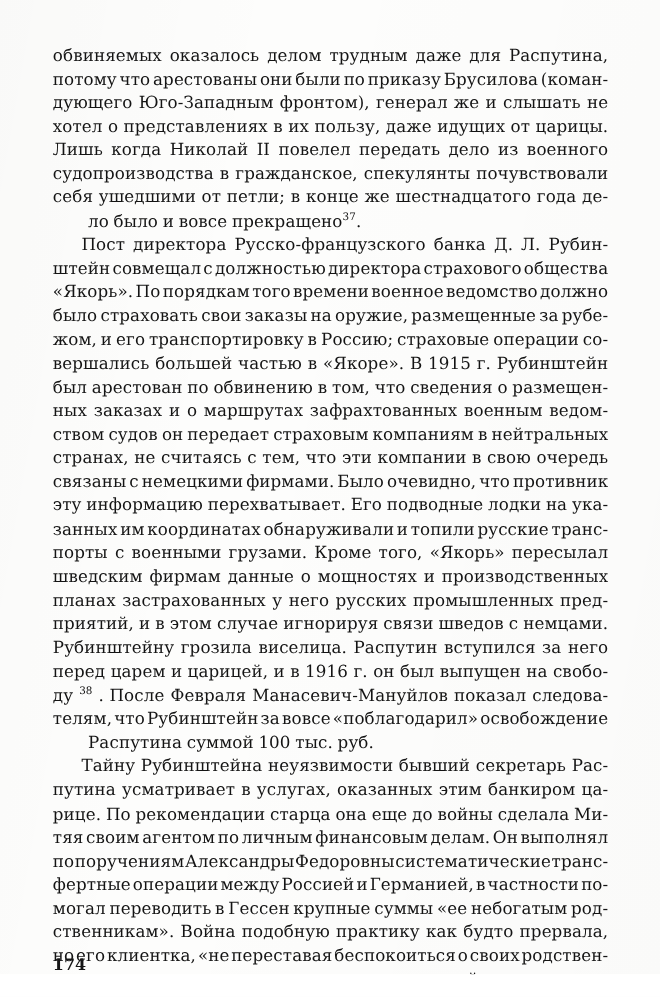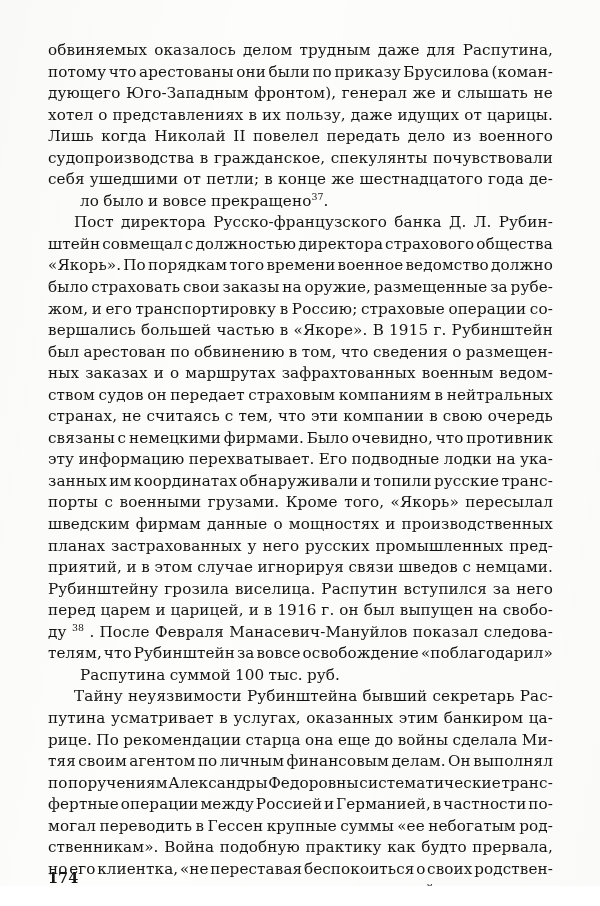--- a/index.html
+++ b/index.html
@@ -105,25 +105,25 @@
         <div class="line"><span class="w">связаны</span><span class="w">с</span><span class="w">немецкими</span><span class="w">фирмами.</span><span class="w">Было</span><span class="w">очевидно,</span><span class="w">что</span><span class="w">противник</span></div>
         <div class="line"><span class="w">эту</span><span class="w">информацию</span><span class="w">перехватывает.</span><span class="w">Его</span><span class="w">подводные</span><span class="w">лодки</span><span class="w">на</span><span class="w">ука-</span></div>
         <div class="line"><span class="w">занных</span><span class="w">им</span><span class="w">координатах</span><span class="w">обнаруживали</span><span class="w">и</span><span class="w">топили</span><span class="w">русские</span><span class="w">транс-</span></div>
         <div class="line"><span class="w">порты</span><span class="w">с</span><span class="w">военными</span><span class="w">грузами.</span><span class="w">Кроме</span><span class="w">того,</span><span class="w">«Якорь»</span><span class="w">пересылал</span></div>
         <div class="line"><span class="w">шведским</span><span class="w">фирмам</span><span class="w">данные</span><span class="w">о</span><span class="w">мощностях</span><span class="w">и</span><span class="w">производственных</span></div>
         <div class="line"><span class="w">планах</span><span class="w">застрахованных</span><span class="w">у</span><span class="w">него</span><span class="w">русских</span><span class="w">промышленных</span><span class="w">пред-</span></div>
         <div class="line"><span class="w">приятий,</span><span class="w">и</span><span class="w">в</span><span class="w">этом</span><span class="w">случае</span><span class="w">игнорируя</span><span class="w">связи</span><span class="w">шведов</span><span class="w">с</span><span class="w">немцами.</span></div>
         <div class="line"><span class="w">Рубинштейну</span><span class="w">грозила</span><span class="w">виселица.</span><span class="w">Распутин</span><span class="w">вступился</span><span class="w">за</span><span class="w">него</span></div>
         <div class="line"><span class="w">перед</span><span class="w">царем</span><span class="w">и</span><span class="w">царицей,</span><span class="w">и</span><span class="w">в</span><span class="w">1916</span><span class="w">г.</span><span class="w">он</span><span class="w">был</span><span class="w">выпущен</span><span class="w">на</span><span class="w">свобо-</span></div>
         <div class="line"><span class="w">ду</span><span class="w" style="margin-left: 0px; text-align: center;"><sup>38</sup></span><span class="w">. После</span><span class="w">Февраля</span><span class="w">Манасевич-Мануйлов</span><span class="w">показал</span><span class="w">следова-</span></div>
-        <div class="line"><span class="w">телям,</span><span class="w">что</span><span class="w">Рубинштейн</span><span class="w">за</span><span class="w">вовсе</span><span class="w">освобождение</span><span class="w">«поблагодарил»</span></div>
+        <div class="line"><span class="w">телям,</span><span class="w">что</span><span class="w">Рубинштейн</span><span class="w">за</span><span class="w">вовсе</span><span class="w">«поблагодарил»</span><span class="w">освобождение</span></div>
         <div class="line last"><span class="w">Распутина</span><span class="w">суммой</span><span class="w">100</span><span class="w">тыс.</span><span class="w">руб.</span></div>
       </div>
       <div class="para">
-        <div class="line indent-just"><span class="w">Тайну</span><span class="w">неуязвимости</span><span class="w">Рубинштейна</span><span class="w">бывший</span><span class="w">секретарь</span><span class="w">Рас-</span></div>
+        <div class="line indent-just"><span class="w">Тайну</span><span class="w">Рубинштейна</span><span class="w">неуязвимости</span><span class="w">бывший</span><span class="w">секретарь</span><span class="w">Рас-</span></div>
         <div class="line"><span class="w">путина</span><span class="w">усматривает</span><span class="w">в</span><span class="w">услугах,</span><span class="w">оказанных</span><span class="w">этим</span><span class="w">банкиром</span><span class="w">ца-</span></div>
         <div class="line"><span class="w">рице.</span><span class="w">По</span><span class="w">рекомендации</span><span class="w">старца</span><span class="w">она</span><span class="w">еще</span><span class="w">до</span><span class="w">войны</span><span class="w">сделала</span><span class="w">Ми-</span></div>
         <div class="line"><span class="w">тяя</span><span class="w">своим</span><span class="w">агентом</span><span class="w">по</span><span class="w">личным</span><span class="w">финансовым</span><span class="w">делам.</span><span class="w">Он</span><span class="w">выполнял</span></div>
         <div class="line"><span class="w">по</span><span class="w">поручениям</span><span class="w">Александры</span><span class="w">Федоровны</span><span class="w">систематические</span><span class="w">транс-</span></div>
         <div class="line"><span class="w">фертные</span><span class="w">операции</span><span class="w">между</span><span class="w">Россией</span><span class="w">и</span><span class="w">Германией,</span><span class="w">в</span><span class="w">частности</span><span class="w">по-</span></div>
         <div class="line"><span class="w">могал</span><span class="w">переводить</span><span class="w">в</span><span class="w">Гессен</span><span class="w">крупные</span><span class="w">суммы</span><span class="w">«ее</span><span class="w">небогатым</span><span class="w">род-</span></div>
         <div class="line"><span class="w">ственникам».</span><span class="w">Война</span><span class="w">подобную</span><span class="w">практику</span><span class="w">как</span><span class="w">будто</span><span class="w">прервала,</span></div>
         <div class="line"><span class="w">но</span><span class="w">его</span><span class="w">клиентка,</span><span class="w">«не</span><span class="w">переставая</span><span class="w">беспокоиться</span><span class="w">о</span><span class="w">своих</span><span class="w">родствен-</span></div>
         <div class="line"><span class="w">никах»,</span><span class="w">по-прежнему</span><span class="w">искала</span><span class="w">возможности</span><span class="w">«тайно</span><span class="w">пересылать</span></div>
         <div class="line"><span class="w">в</span><span class="w">Германию</span><span class="w">деньги».</span><span class="w">И</span><span class="w">Рубинштейн</span><span class="w">продолжал</span><span class="w">«с</span><span class="w">прежней</span><span class="w">лов-</span></div>

